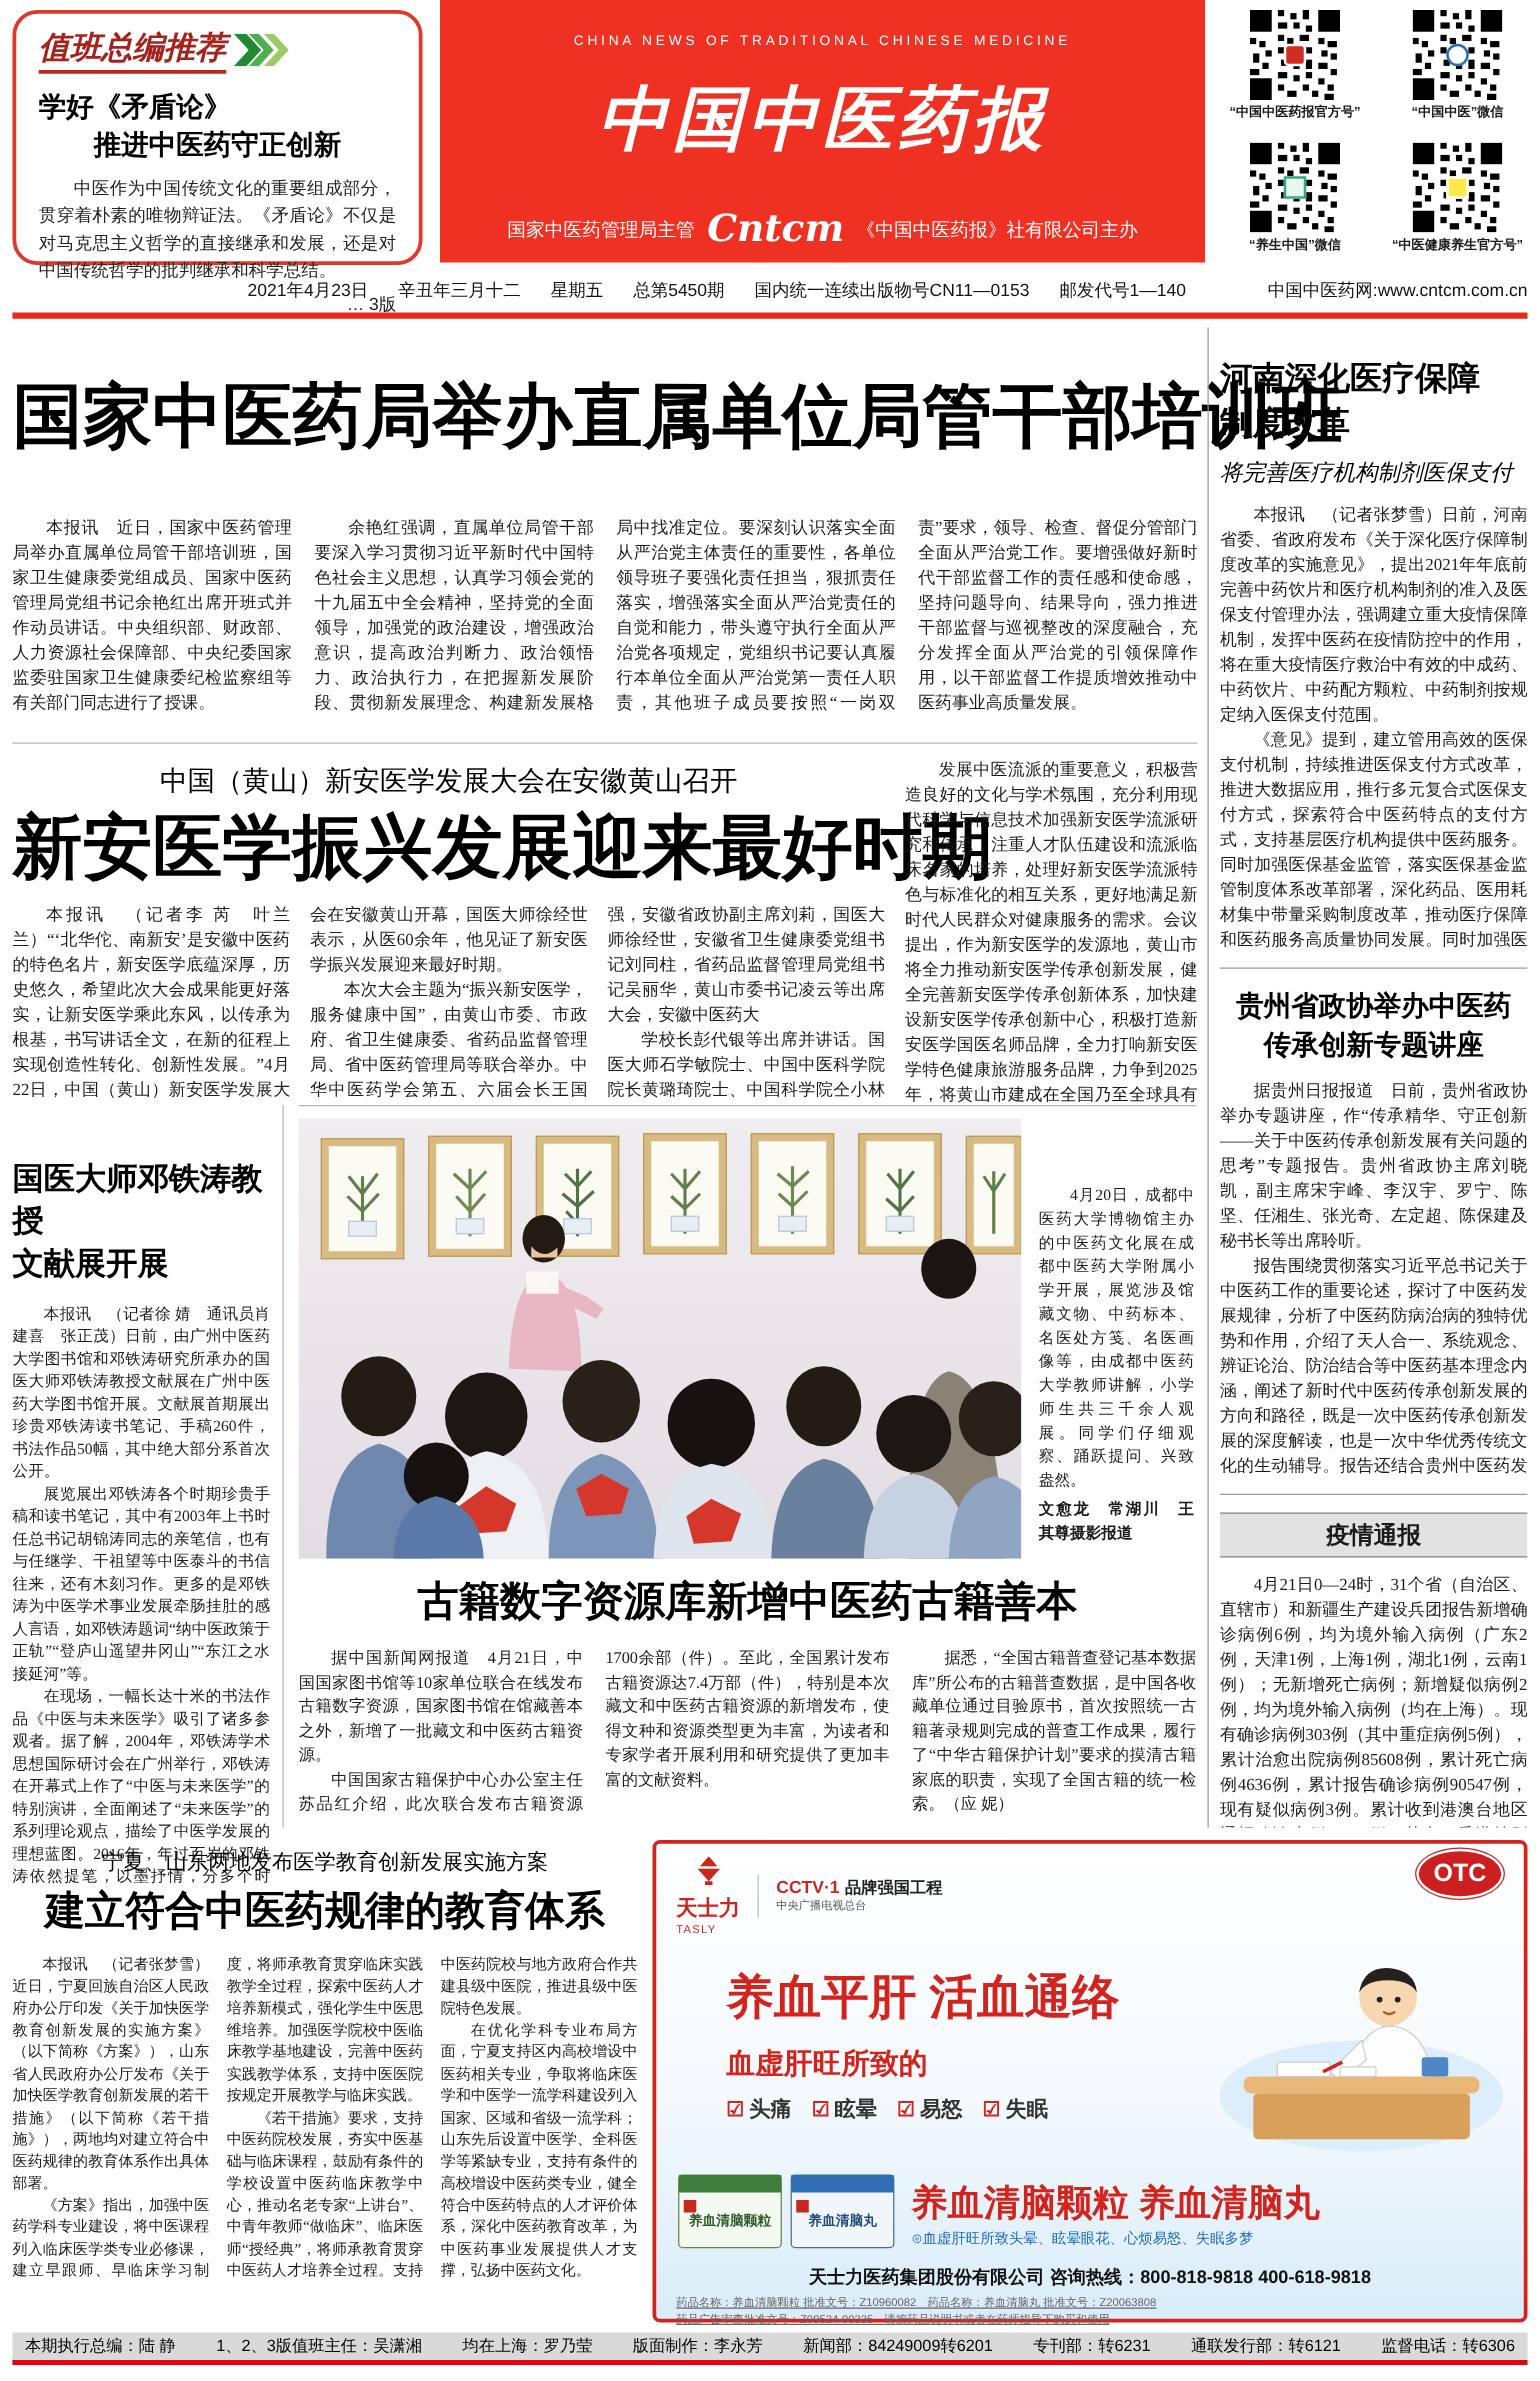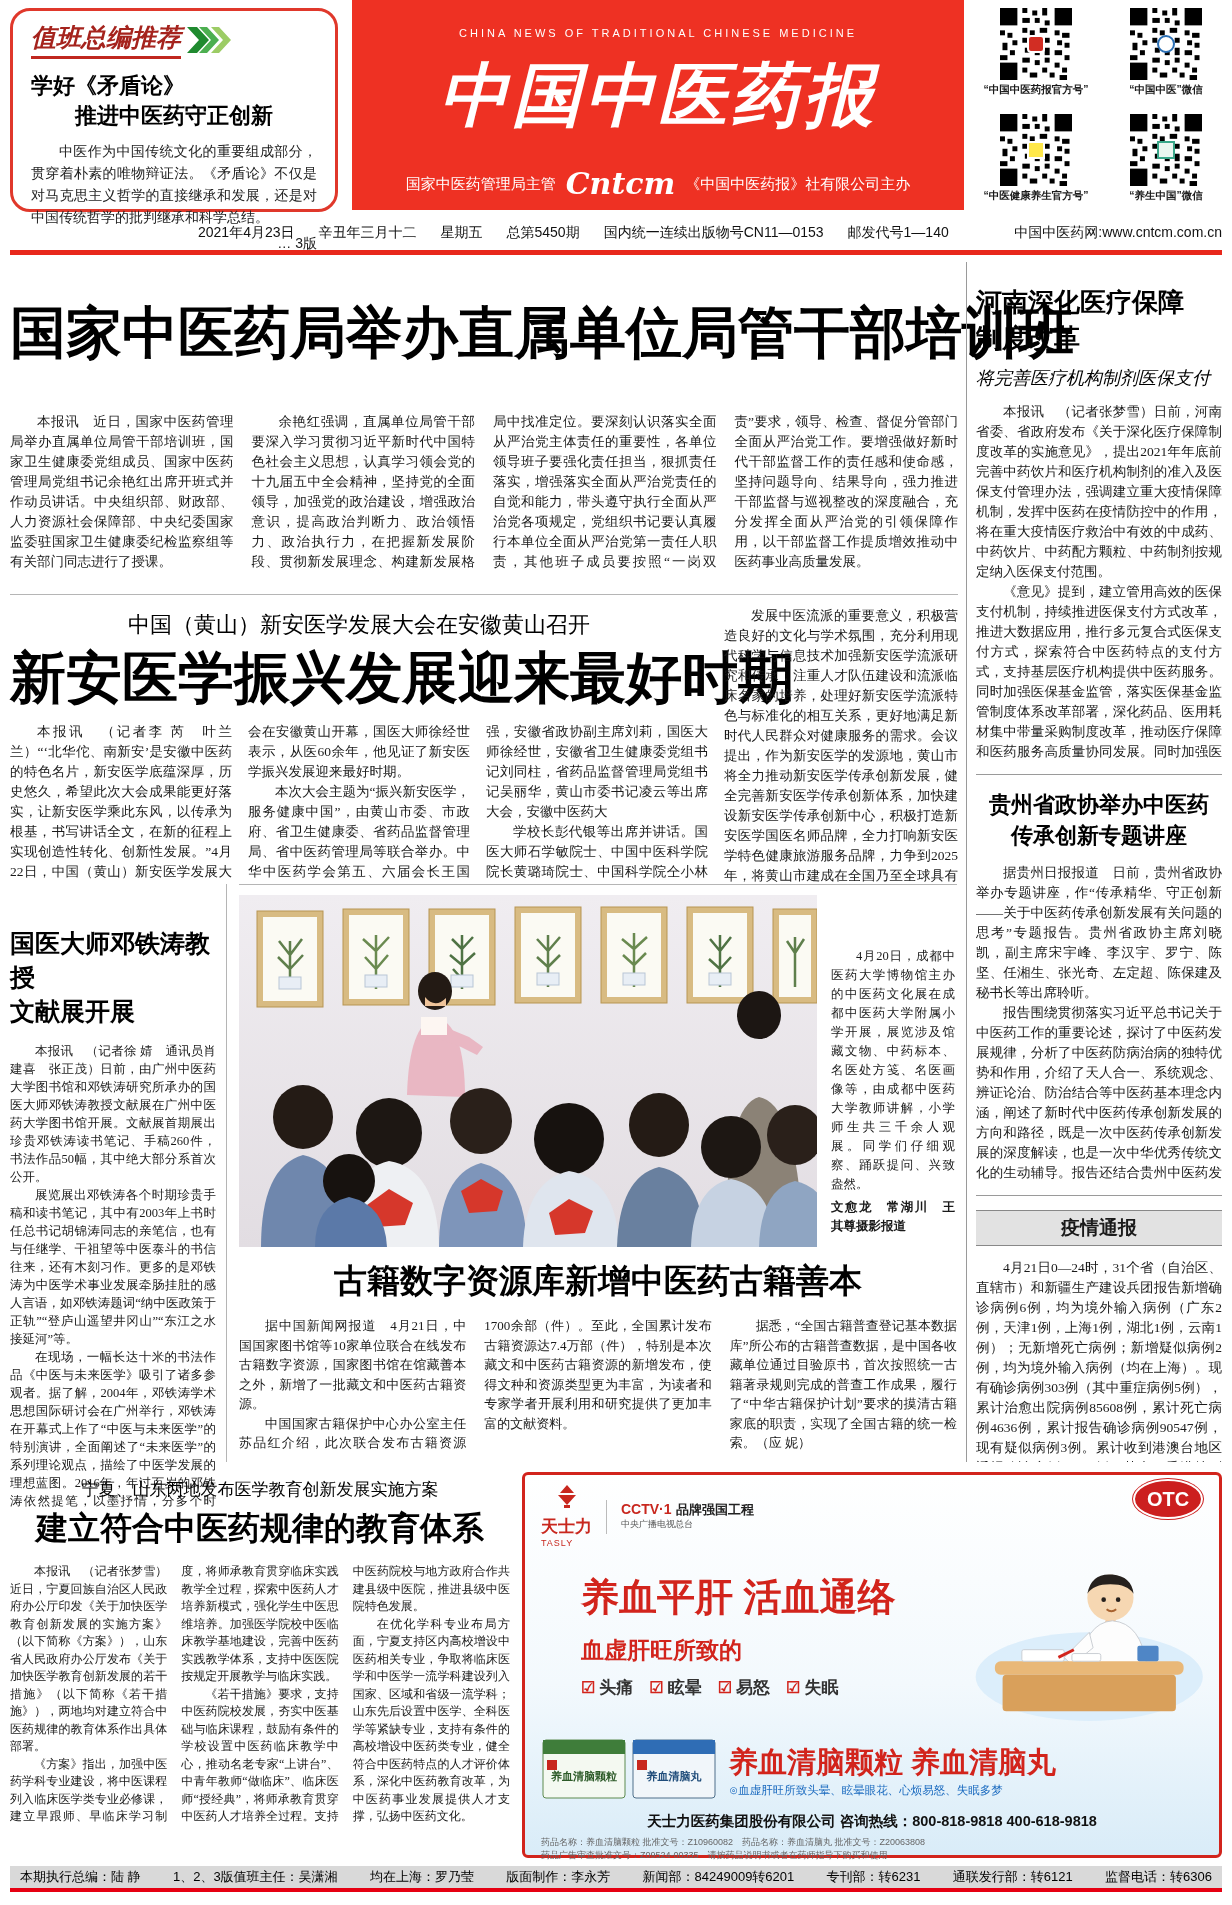--- a/index.html
+++ b/index.html
@@ -11,21 +11,21 @@
           padding:10px 18px;box-sizing:border-box;}
   .teaser-brand-row{display:flex;align-items:center;gap:6px;}
   .teaser-brand{font-family:"DejaVu Serif",serif;font-style:italic;font-weight:bold;font-size:25px;color:#a5231d;
                 border-bottom:3px solid #c0271f;padding-bottom:2px;}
   .teaser-h{font-family:"Liberation Sans",sans-serif;font-weight:bold;font-size:22px;line-height:30px;margin-top:12px;color:#000;}
   .teaser-h .l2{display:block;padding-left:2em;}
   .teaser-p{font-size:14px;line-height:22px;text-align:justify;text-indent:2em;margin-top:10px;color:#222;}
   .teaser-ref{font-size:14px;text-align:right;margin-top:6px;font-family:"Liberation Sans",sans-serif;}
   .masthead{position:absolute;left:352px;top:0;width:612px;height:210px;background:#ee3123;color:#fff;text-align:center;}
   .m-eng{font-family:"Liberation Sans",sans-serif;font-size:11px;letter-spacing:3px;padding-top:27px;}
-  .m-title{font-family:"DejaVu Serif",serif;font-style:italic;font-weight:bold;font-size:69px;line-height:104px;
+  .m-title{font-family:"DejaVu Serif",serif;font-style:italic;font-weight:bold;font-size:56px;line-height:104px;
            letter-spacing:4px;margin-top:4px;white-space:nowrap;}
   .m-bottom{position:absolute;bottom:12px;left:0;right:0;display:flex;justify-content:center;align-items:center;gap:10px;
             font-size:15px;font-family:"Liberation Sans",sans-serif;}
   .m-logo{font-family:"DejaVu Serif",serif;font-style:italic;font-weight:bold;font-size:30px;line-height:28px;}
   .qr-grid{position:absolute;left:976px;top:8px;width:250px;height:208px;display:grid;
            grid-template-columns:1fr 1fr;grid-template-rows:1fr 1fr;column-gap:10px;row-gap:4px;}
   .qr-cell{display:flex;flex-direction:column;align-items:center;}
   .qr-box{position:relative;width:72px;height:72px;}
   .qr-badge{position:absolute;left:27px;top:27px;width:18px;height:18px;border:2px solid #fff;box-sizing:border-box;}
   .qr-label{font-family:"Liberation Sans",sans-serif;font-weight:bold;font-size:10.5px;margin-top:3px;white-space:nowrap;}
@@ -96,21 +96,21 @@
   .ad-text{width:400px;padding-left:40px;padding-top:14px;}
   .ad-title{color:#d2241c;font-family:"Liberation Sans",sans-serif;font-weight:bold;font-size:38px;white-space:nowrap;}
   .ad-sub{color:#d2241c;font-family:"Liberation Sans",sans-serif;font-weight:bold;font-size:23px;margin-top:12px;}
   .symptoms{display:flex;gap:16px;margin-top:10px;}
   .symptom{font-family:"Liberation Sans",sans-serif;font-weight:bold;font-size:17px;color:#333;display:flex;align-items:center;gap:4px;}
   .chk{color:#d2241c;font-size:16px;}
   .ad-bottom{display:flex;align-items:flex-end;gap:12px;margin-top:2px;}
   .big-names{color:#d2241c;font-family:"Liberation Sans",sans-serif;font-weight:bold;font-size:29px;white-space:nowrap;}
   .blue-note{color:#1a6abf;font-family:"Liberation Sans",sans-serif;font-size:11.5px;padding-bottom:6px;}
   .company{font-family:"Liberation Sans",sans-serif;font-weight:bold;font-size:14.5px;text-align:center;margin-top:8px;color:#111;}
-  .fine{font-family:"Liberation Sans",sans-serif;font-size:9px;color:#666;margin-top:5px;line-height:12px;}
+  .fine{font-family:"Liberation Sans",sans-serif;font-size:9px;color:#666;margin-top:5px;line-height:12px;text-decoration:underline;}
   
   .footer{position:absolute;left:10px;top:1866px;width:1212px;height:26px;background:#d9d9d9;border-bottom:4px solid #e60012;
           display:flex;align-items:center;gap:0;padding:0 10px;box-sizing:border-box;
           font-family:"Liberation Sans",sans-serif;font-size:13px;color:#000;justify-content:space-between;}
 </style>
 </head>
 <body>
 
 <div class="page">
 
@@ -209,32 +209,32 @@
           </svg>
         <div class="qr-badge" style="background:#fff;border-radius:50%;border-color:#2a6fb5;"></div>
       </div>
       <div class="qr-label">“中国中医”微信</div>
     </div>
     <div class="qr-cell">
       <div class="qr-box">
         <svg width="72" height="72">
             <use href="#qr-sym"></use>
           </svg>
-        <div class="qr-badge" style="background:#ffe84a;"></div>
-      </div>
-      <div class="qr-label">“中医健康养生官方号”</div>
+        <div class="qr-badge" style="background:#eaf6f0;border-color:#3aa78a;"></div>
+      </div>
+      <div class="qr-label">“养生中国”微信</div>
     </div>
     <div class="qr-cell">
       <div class="qr-box">
         <svg width="72" height="72">
             <use href="#qr-sym"></use>
           </svg>
-        <div class="qr-badge" style="background:#eaf6f0;border-color:#3aa78a;"></div>
-      </div>
-      <div class="qr-label">“养生中国”微信</div>
+        <div class="qr-badge" style="background:#ffe84a;"></div>
+      </div>
+      <div class="qr-label">“中医健康养生官方号”</div>
     </div>
   </div>
 
   <div class="dateline">
     <div class="left">
       <span>2021年4月23日</span>
       <span>辛丑年三月十二</span>
       <span>星期五</span>
       <span>总第5450期</span>
       <span>国内统一连续出版物号CN11—0153</span>

